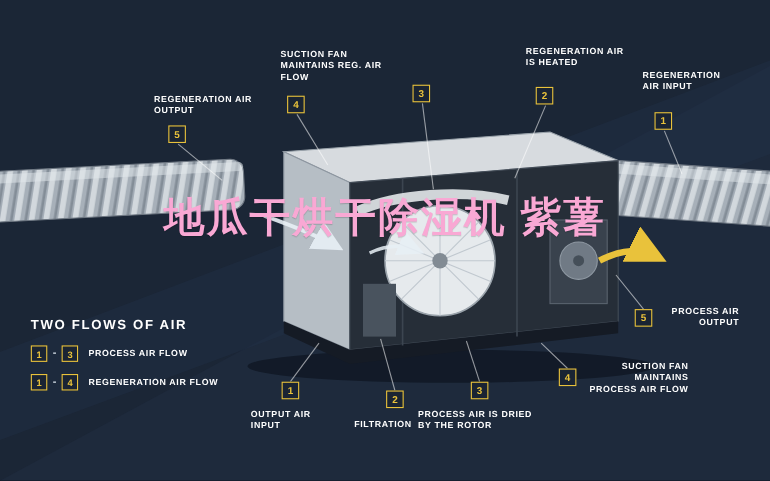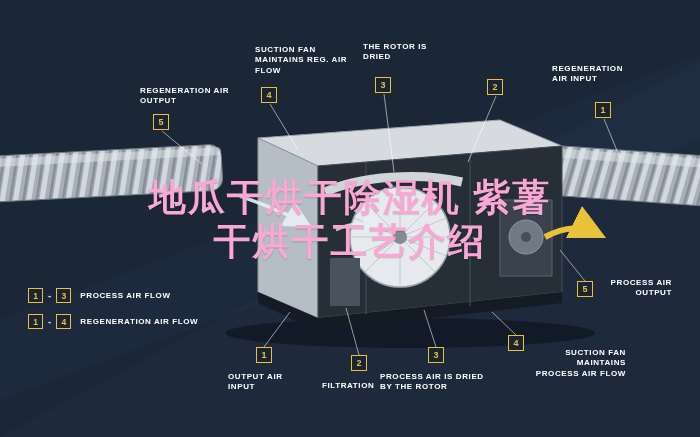--- a/index.html
+++ b/index.html
@@ -126,56 +126,56 @@
     </g>
   </svg>
 
 
   <div class="callout-label" style="left:140px;top:86px;width:95px;">REGENERATION AIR OUTPUT</div>
   <div class="numbox" style="left:153px;top:114px;">5</div>
 
   <div class="callout-label" style="left:255px;top:45px;width:95px;">SUCTION FAN MAINTAINS REG. AIR FLOW</div>
   <div class="numbox" style="left:261px;top:87px;">4</div>
 
-  <div class="callout-label" style="left:363px;top:42px;width:74px;">THE ROTOR IS DRIED</div>
   <div class="numbox" style="left:375px;top:77px;">3</div>
 
+  <div class="callout-label" style="left:478px;top:42px;width:90px;">REGENERATION AIR IS HEATED</div>
   <div class="numbox" style="left:487px;top:79px;">2</div>
 
-  <div class="callout-label" style="left:552px;top:64px;width:88px;">REGENERATION AIR INPUT</div>
+  <div class="callout-label" style="left:584px;top:64px;width:88px;">REGENERATION AIR INPUT</div>
   <div class="numbox" style="left:595px;top:102px;">1</div>
 
   <div class="numbox" style="left:256px;top:347px;">1</div>
   <div class="callout-label" style="left:228px;top:372px;width:76px;">OUTPUT AIR INPUT</div>
 
   <div class="numbox" style="left:351px;top:355px;">2</div>
   <div class="callout-label" style="left:322px;top:381px;width:76px;">FILTRATION</div>
 
   <div class="numbox" style="left:428px;top:347px;">3</div>
   <div class="callout-label" style="left:380px;top:372px;width:108px;">PROCESS AIR IS DRIED BY THE ROTOR</div>
 
   <div class="numbox" style="left:508px;top:335px;">4</div>
-  <div class="callout-label left-align" style="left:532px;top:348px;width:94px;">SUCTION FAN MAINTAINS PROCESS AIR FLOW</div>
+  <div class="callout-label left-align" style="left:532px;top:328px;width:94px;">SUCTION FAN MAINTAINS PROCESS AIR FLOW</div>
 
   <div class="numbox" style="left:577px;top:281px;">5</div>
   <div class="callout-label left-align" style="left:600px;top:278px;width:72px;">PROCESS AIR OUTPUT</div>
 
   <div class="legend">
+    <div class="legend-title">TWO FLOWS OF AIR</div>
     <div class="legend-row">
       <span class="numbox">1</span>
       <span class="legend-dash">-</span>
       <span class="numbox">3</span>
       <span class="legend-label">PROCESS AIR FLOW</span>
     </div>
     <div class="legend-row">
       <span class="numbox">1</span>
       <span class="legend-dash">-</span>
       <span class="numbox">4</span>
       <span class="legend-label">REGENERATION AIR FLOW</span>
     </div>
   </div>
 
   <div class="overlay-cn">
     <div>地瓜干烘干除湿机 紫薯</div>
-    <div>干烘干工艺介绍</div>
   </div>
 
 </div>
 
 </body></html>

